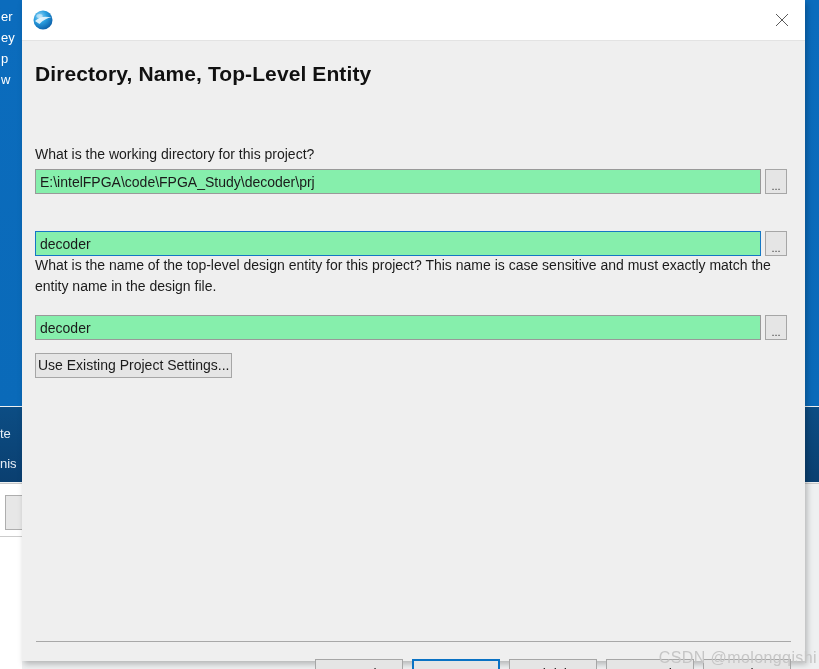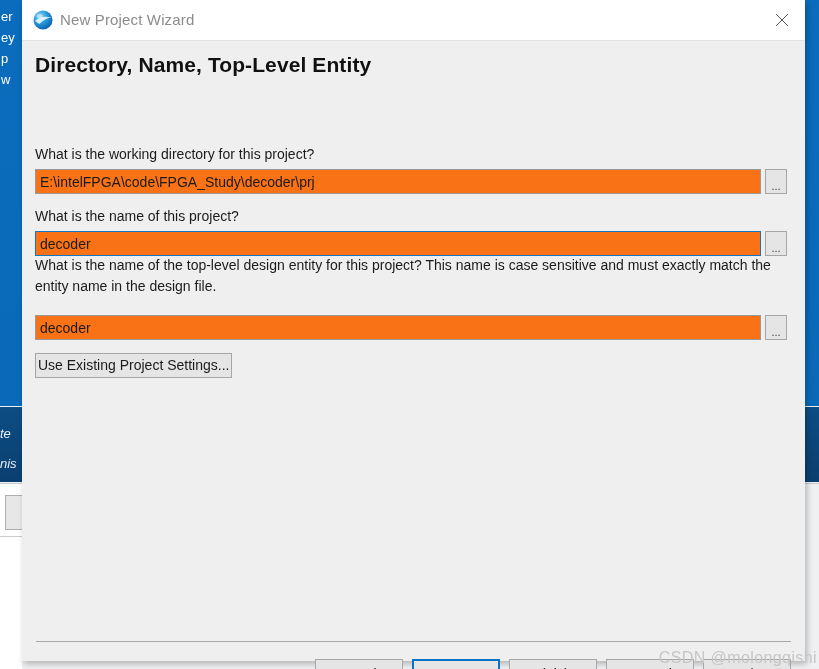--- a/index.html
+++ b/index.html
@@ -48,21 +48,21 @@
   .bg-navy-left-text {
     position: absolute;
     left: 0; top: 419px;
     width: 22px;
     color: #e8eef5;
     font-size: 13px;
     line-height: 30px;
     overflow: hidden;
     white-space: nowrap;
   }
-  .bg-navy-left-text span { display: block; font-style: italic; }
+  .bg-navy-left-text span { display: block; }
 
   .bg-blue-right {
     position: absolute;
     right: 0; top: 0;
     width: 14px; height: 406px;
     background: linear-gradient(to bottom, #0b6cbd 0%, #0a6ab9 100%);
   }
   .bg-navy-right {
     position: absolute;
     right: 0; top: 407px;
@@ -146,21 +146,21 @@
 
   
   .dialog-body {
     position: relative;
     height: 620px;
     background: #efefef;
   }
 
   .page-title {
     position: absolute;
-    left: 13px; top: 12px;
+    left: 13px; top: 21px;
     font-size: 21px;
     font-weight: bold;
     color: #111111;
     letter-spacing: 0.1px;
   }
 
   .q-label {
     position: absolute;
     left: 13px;
     font-size: 14px;
@@ -180,21 +180,21 @@
   }
   .f1 { top: 128px; }
   .f2 { top: 190px; }
   .f3 { top: 274px; }
 
   .text-field {
     position: absolute;
     left: 0; top: 0;
     width: 726px;
     height: 25px;
-    background: #f97316;
+    background: #86efac;
     border: 1px solid #999999;
     box-sizing: border-box;
     font-size: 14px;
     color: #1b1b1b;
     padding: 0 4px;
     line-height: 23px;
     white-space: nowrap;
     overflow: hidden;
     outline: none;
     font-family: "Liberation Sans", sans-serif;
@@ -318,40 +318,38 @@
               <stop offset="0%" stop-color="#8fd3f5"></stop>
               <stop offset="45%" stop-color="#2a9fe0"></stop>
               <stop offset="100%" stop-color="#0a5ea8"></stop>
             </radialGradient>
           </defs>
           <circle cx="11" cy="11" r="9.5" fill="url(#sph)"></circle>
           <path d="M3 12 Q9 6 19.5 8.5 Q13 9 7.5 15 Z" fill="#ffffff" opacity="0.82"></path>
           <ellipse cx="7.5" cy="7" rx="3.2" ry="2" fill="#ffffff" opacity="0.45"></ellipse>
         </svg>
       </span>
-      <span class="title-text">New Project Wizard</span>
       <span class="close-btn">
         <svg width="14" height="14" viewBox="0 0 14 14">
           <line x1="1" y1="1" x2="13" y2="13" stroke="#5a5a5a" stroke-width="1"></line>
           <line x1="13" y1="1" x2="1" y2="13" stroke="#5a5a5a" stroke-width="1"></line>
         </svg>
       </span>
     </div>
 
     <div class="dialog-body">
 
       <div class="page-title">Directory, Name, Top-Level Entity</div>
 
       <div class="q-label q1">What is the working directory for this project?</div>
       <div class="field-row f1">
         <input class="text-field" type="text" value="E:\intelFPGA\code\FPGA_Study\decoder\prj" style="">
         <div class="browse-btn">...</div>
       </div>
 
-      <div class="q-label q2">What is the name of this project?</div>
       <div class="field-row f2">
         <input class="text-field focused" type="text" value="decoder" style="">
         <div class="browse-btn">...</div>
       </div>
 
       <div class="q-label q3">What is the name of the top-level design entity for this project? This name is case sensitive and must exactly match the entity name in the design file.</div>
       <div class="field-row f3">
         <input class="text-field" type="text" value="decoder" style="">
         <div class="browse-btn">...</div>
       </div>

